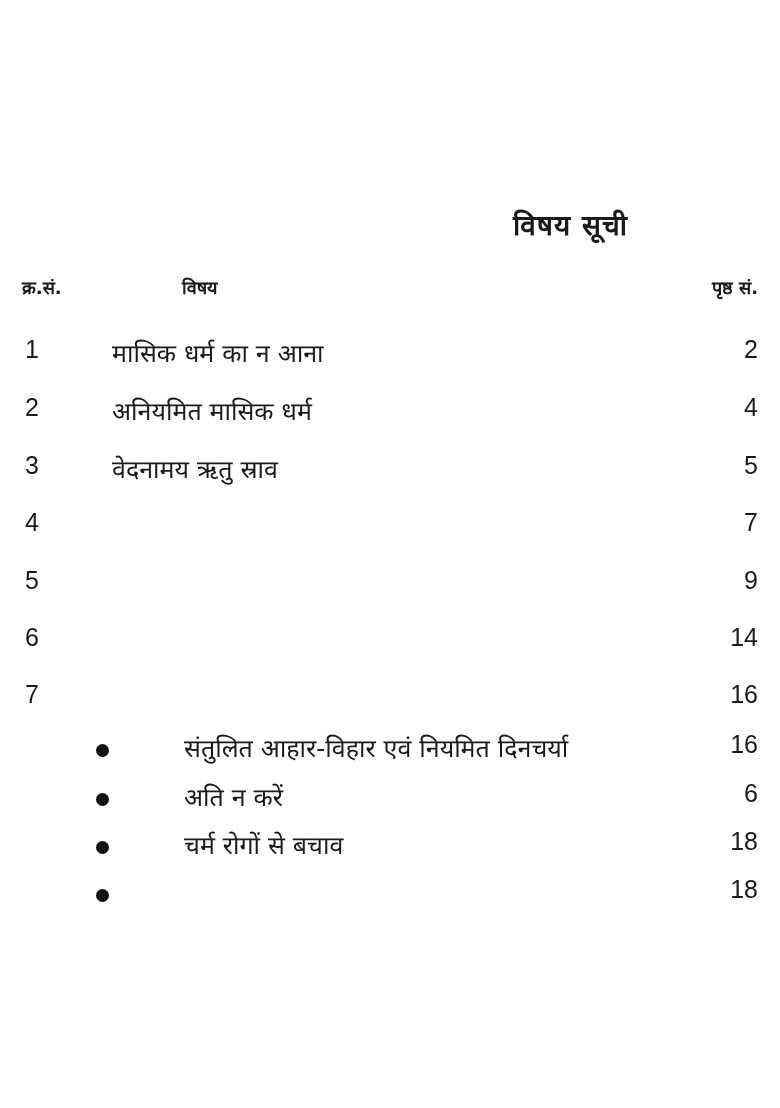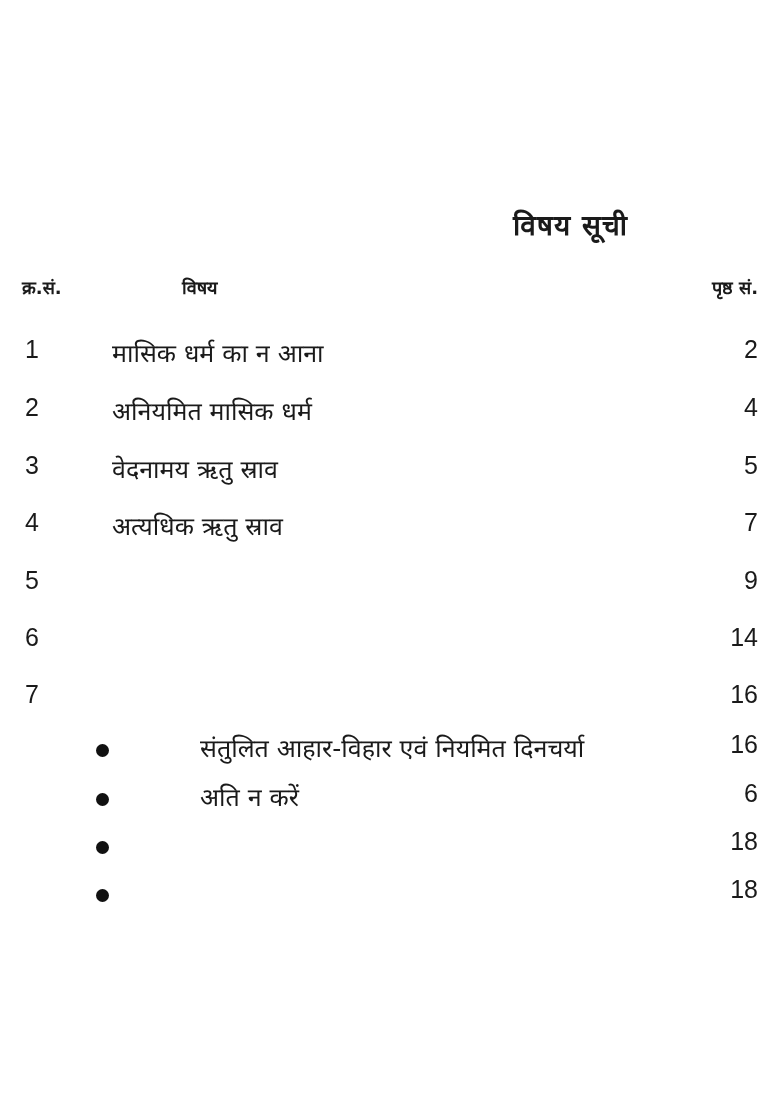--- a/index.html
+++ b/index.html
@@ -15,21 +15,21 @@
   .hdr-num { left:22px; }
   .hdr-subj { left:182px; }
   .hdr-page { right:22px; }
   .row { position:absolute; left:0; width:780px; height:40px; font-size:25px; }
   .row .num { position:absolute; left:25px; font-family:"Liberation Sans", sans-serif; }
   .row .text { position:absolute; left:88px;margin-left:24px; }
   .row .page { position:absolute; right:22px; font-family:"Liberation Sans", sans-serif; }
   .sub .bullet {
     position:absolute; left:96px; top:14px; width:13px; height:13px; border-radius:50%; background:#111;
   }
-  .sub .text { left:176px;text-align:right; }
+  .sub .text { left:160px;text-align:right; }
 </style>
 </head>
 <body>
 
 <div class="title">विषय सूची</div>
 
 <div class="hdr hdr-num">क्र.सं.</div>
 <div class="hdr hdr-subj">विषय</div>
 <div class="hdr hdr-page">पृष्ठ सं.</div>
 
@@ -43,21 +43,20 @@
   <span class="text">अनियमित मासिक धर्म</span>
   <span class="page">4</span>
 </div>
 <div class="row" style="top:451px;">
   <span class="num">3</span>
   <span class="text">वेदनामय ऋतु स्राव</span>
   <span class="page">5</span>
 </div>
 <div class="row" style="top:508px;">
   <span class="num">4</span>
-  <span class="text">अत्यधिक ऋतु स्राव</span>
   <span class="page">7</span>
 </div>
 <div class="row" style="top:566px;">
   <span class="num">5</span>
   <span class="page">9</span>
 </div>
 <div class="row" style="top:623px;">
   <span class="num">6</span>
   <span class="page">14</span>
 </div>
@@ -71,18 +70,19 @@
   <span class="text">संतुलित आहार-विहार एवं नियमित दिनचर्या</span>
   <span class="page">16</span>
 </div>
 <div class="row sub" style="top:779px;">
   <span class="bullet"></span>
   <span class="text">अति न करें</span>
   <span class="page">6</span>
 </div>
 <div class="row sub" style="top:827px;">
   <span class="bullet"></span>
+  <span class="text">चर्म रोगों से बचाव</span>
   <span class="page">18</span>
 </div>
 <div class="row sub" style="top:875px;">
   <span class="bullet"></span>
   <span class="page">18</span>
 </div>
 
 </body></html>

